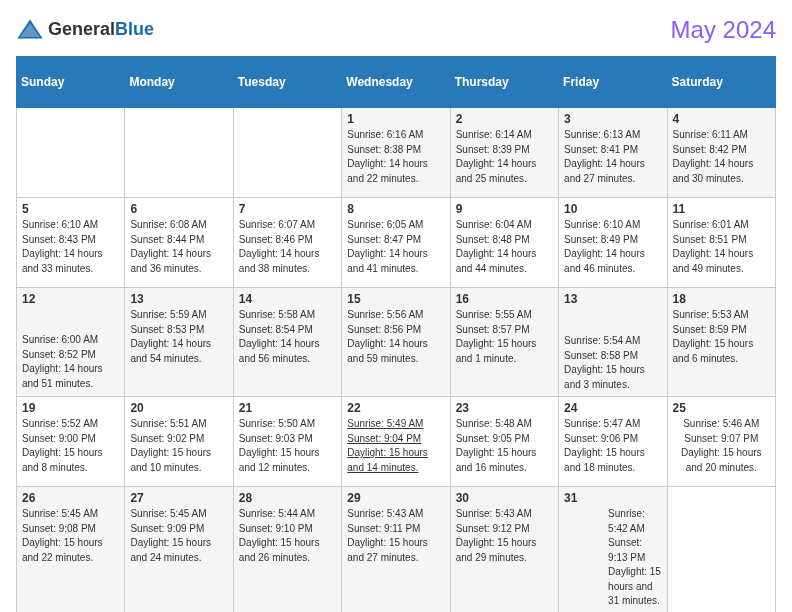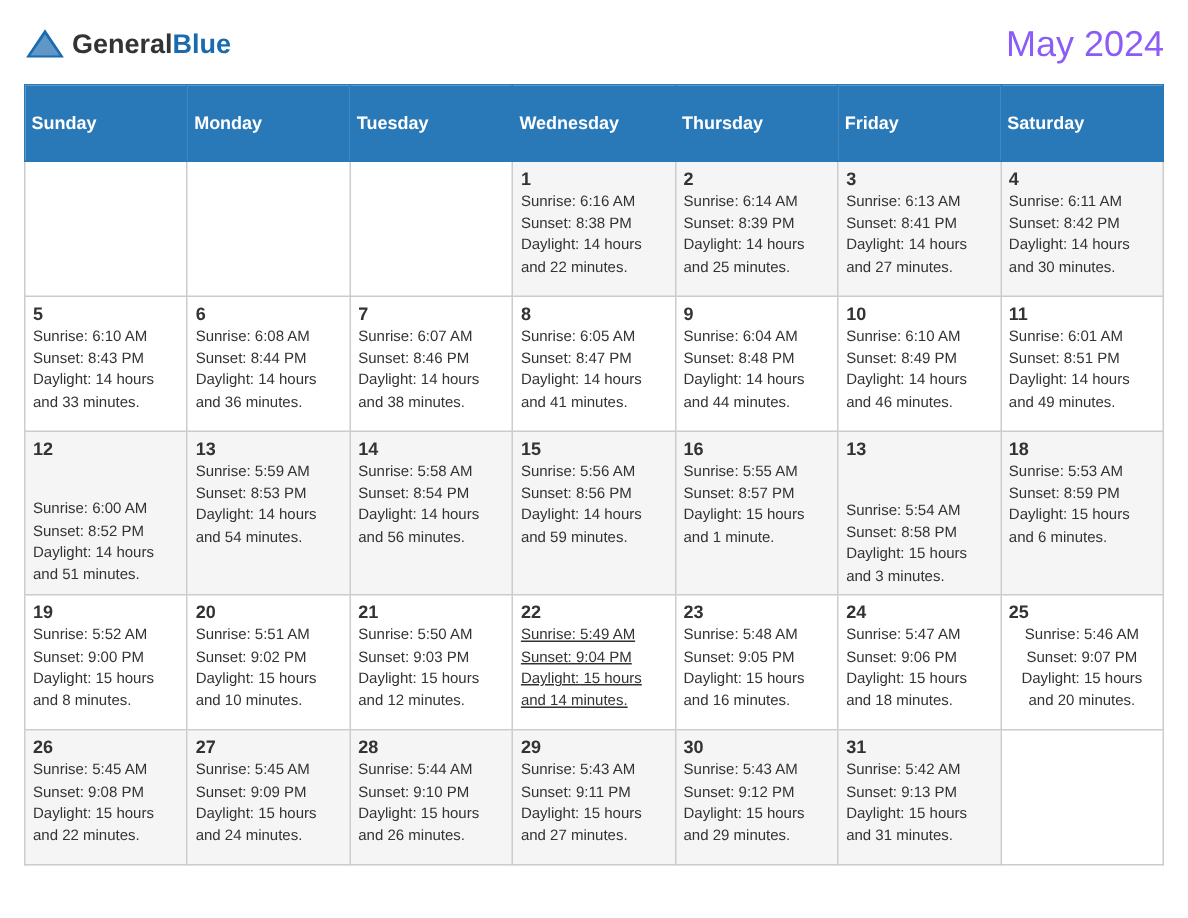--- a/index.html
+++ b/index.html
@@ -315,20 +315,20 @@
 Daylight: 15 hours and 27 minutes.</div>
         </td>
         <td>
           <span class="day-num">30</span>
           <div class="day-info" style="white-space: pre-line;">Sunrise: 5:43 AM
 Sunset: 9:12 PM
 Daylight: 15 hours and 29 minutes.</div>
         </td>
         <td>
           <span class="day-num">31</span>
-          <div class="day-info" style="white-space: pre-line;">Sunrise: 5:42 AM
+          <div class="day-info" style="white-space: pre-line; margin-left: 44px;">Sunrise: 5:42 AM
 Sunset: 9:13 PM
 Daylight: 15 hours and 31 minutes.</div>
         </td>
         <td class="empty-cell"></td>
       </tr>
     </tbody>
 </table>
 
 </body></html>

